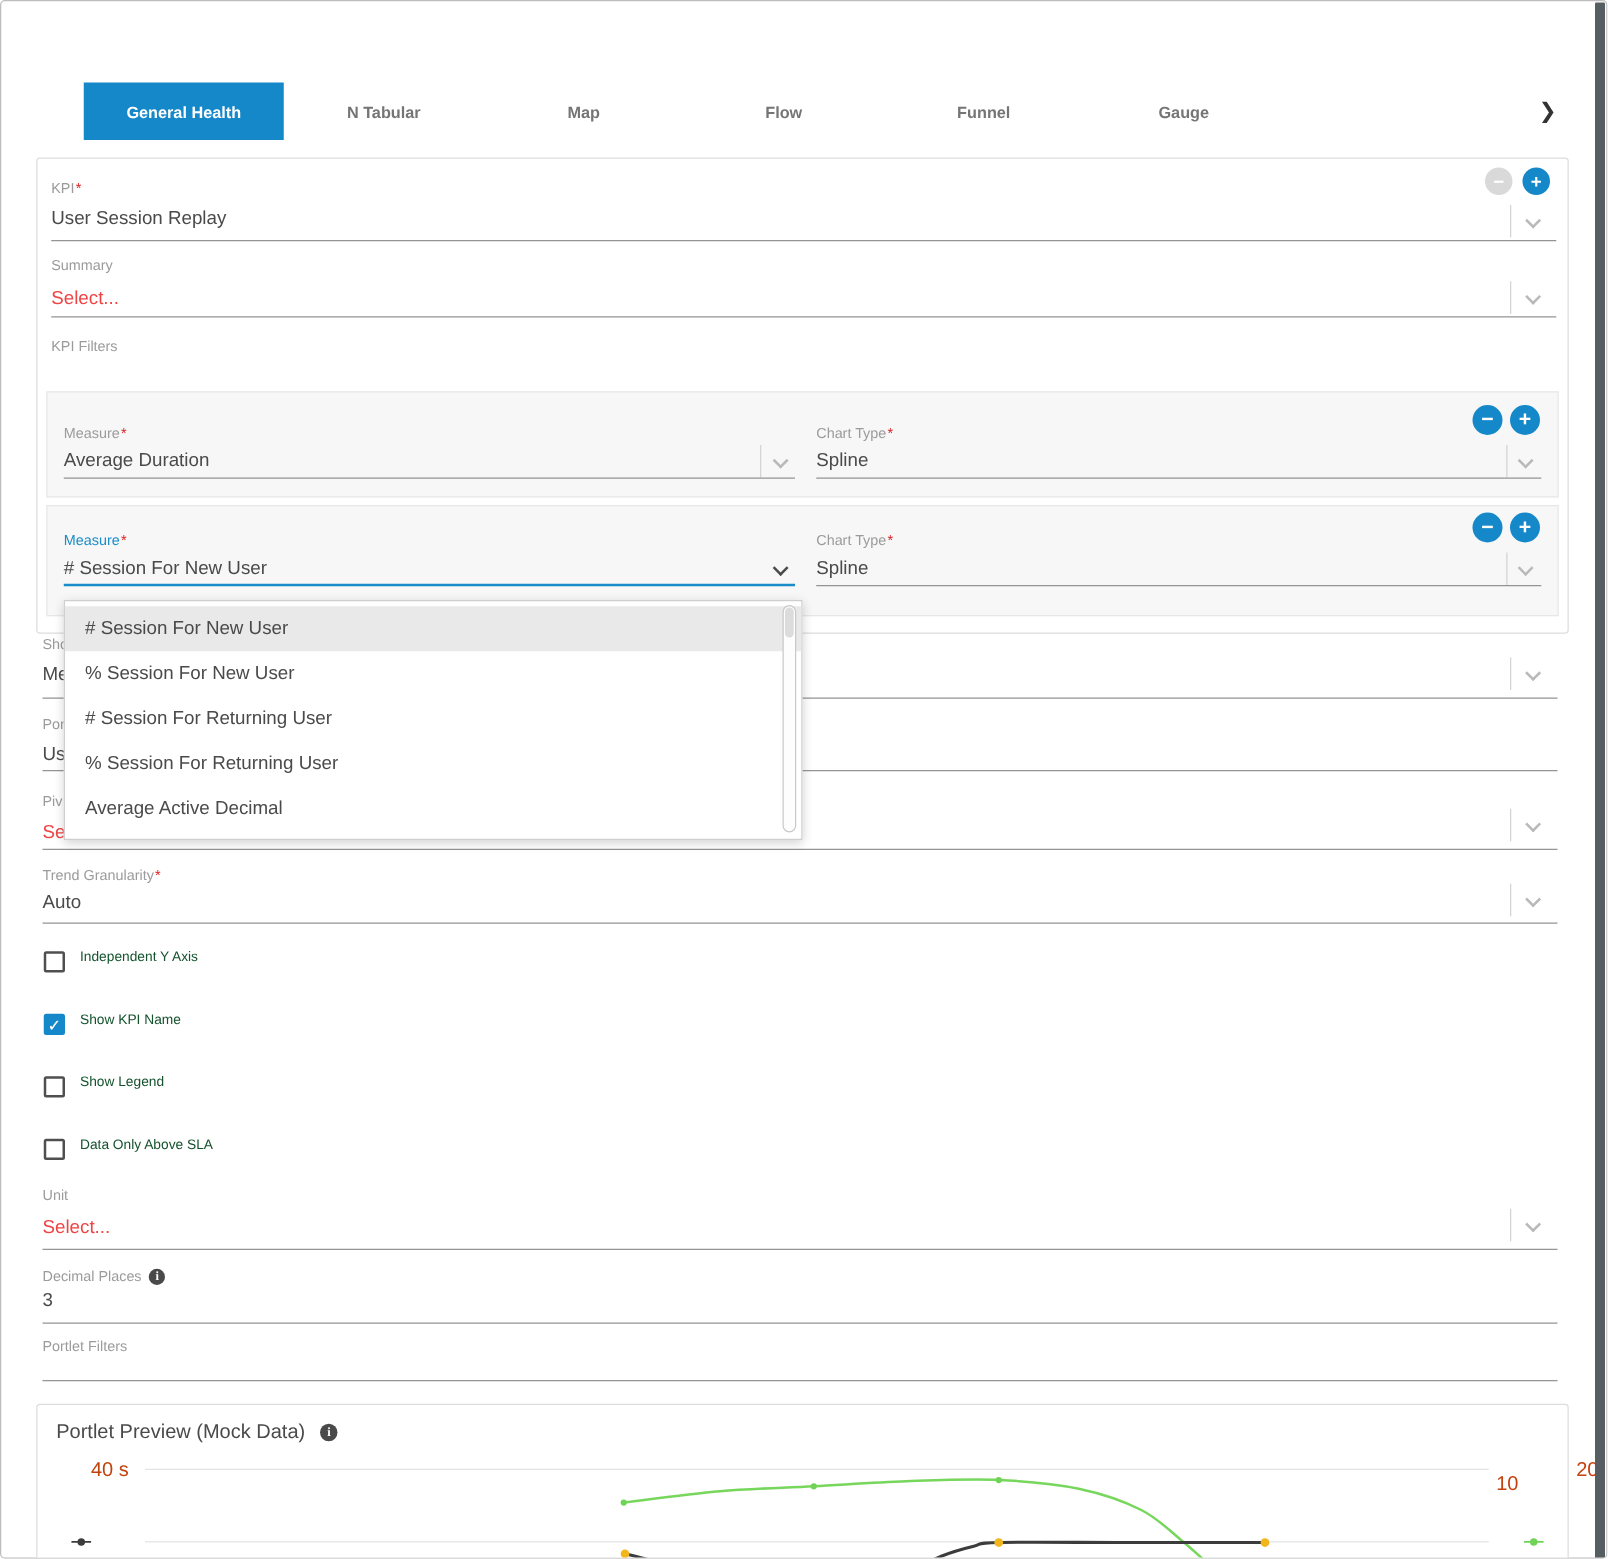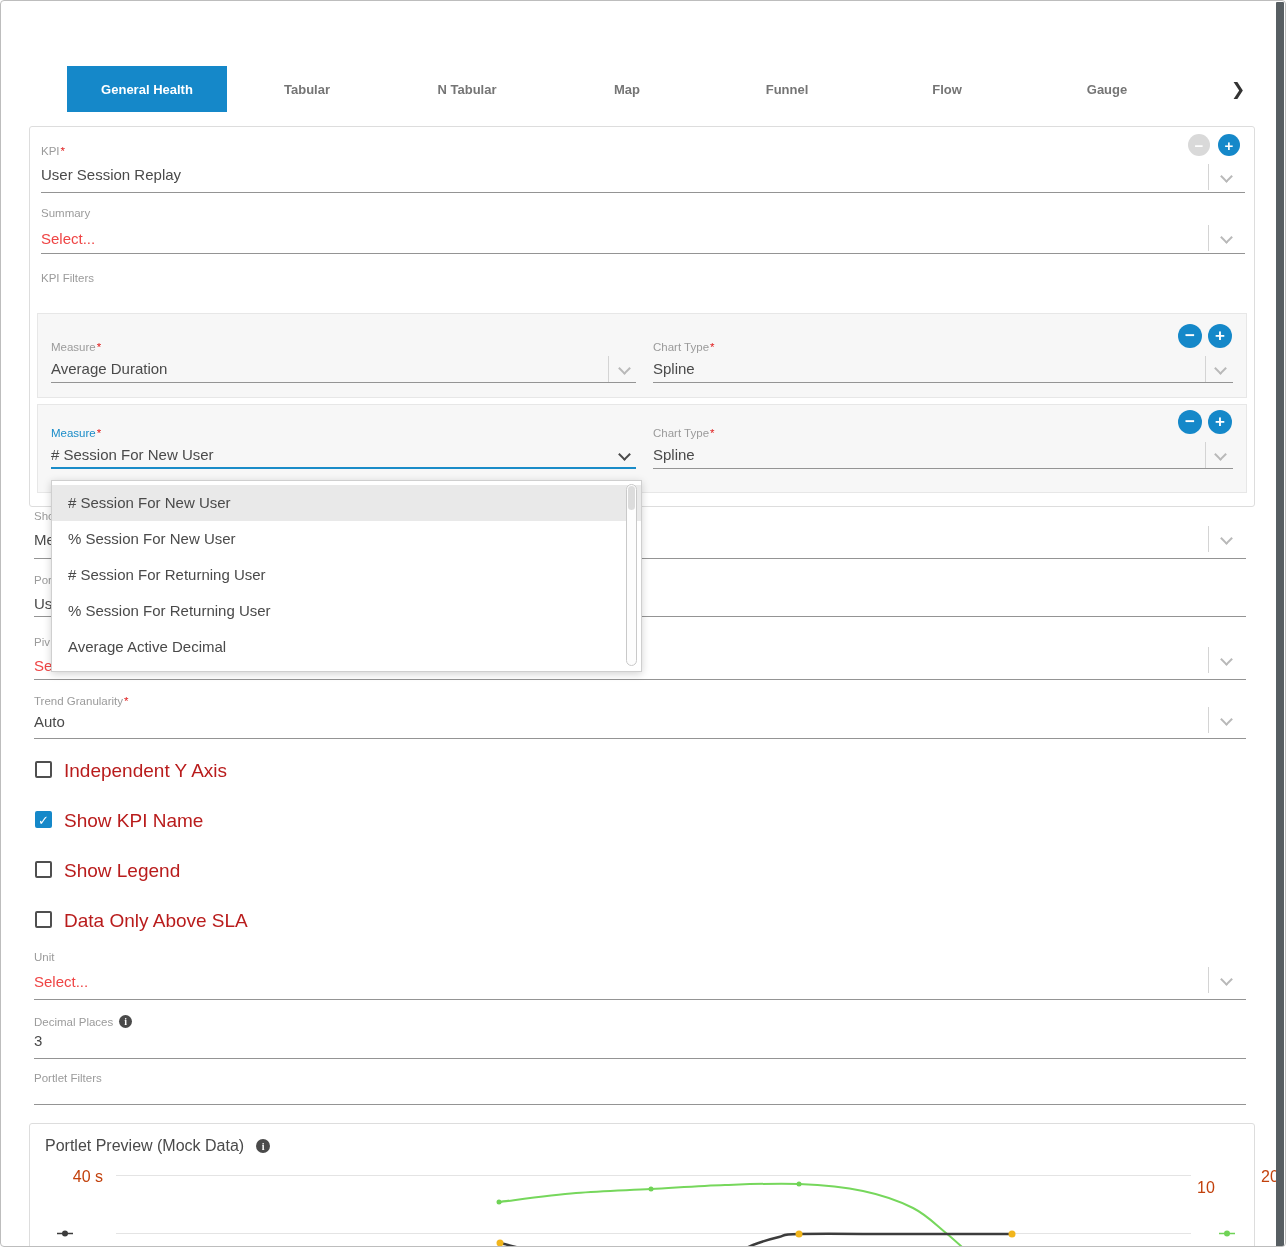--- a/index.html
+++ b/index.html
@@ -36,42 +36,41 @@
   .dd   { position:absolute; left:50px; top:479px; width:591px; height:192px; background:#fff;
           border:1px solid #cfcfcf; box-shadow:0 2px 8px rgba(0,0,0,.18); z-index:5; padding-top:4px; }
   .opt  { height:36px; line-height:36px; padding-left:16px; font-size:15px; color:#4a4a4a; cursor:pointer; }
   .opt.hl { background:#e9e9e9; }
   .dd-sb { position:absolute; right:4px; top:3px; width:11px; height:182px; background:#fdfdfd;
            border:1px solid #c9c9c9; border-radius:6px; }
   .dd-sb-thumb { position:absolute; left:1px; top:1px; width:7px; height:24px; background:#dcdcdc; border-radius:5px; }
   .cb   { width:17px; height:17px; border:2px solid #4f4f4f; border-radius:2px; background:#fff;
           cursor:pointer; text-align:center; }
   .cb.checked { background:#1588c9; border-color:#1588c9; color:#fff; font-size:13px; line-height:15px; }
-  .cblabel { font-size:19px; color:#b91c1c; cursor:default; }
+  .cblabel { font-size:11px; color:#14532d; cursor:default; }
   .info { display:inline-flex; width:14px; height:14px; border-radius:50%; background:#4a4a4a; color:#fff;
           font-size:10px; font-weight:bold; align-items:center; justify-content:center;
           font-family:"Liberation Serif",serif; }
   .gridline { position:absolute; left:115px; width:1075px; height:1px; background:#e4e4e4; }
   .axis-lbl { position:absolute; font-size:16px; color:#c2410c; }
   .scrollbar { position:absolute; right:1px; top:1px; width:8px; height:1245px; background:#575e62; border-radius:1px; }
   svg.chart { position:absolute; left:0; top:0; pointer-events:none; z-index:1; }
 </style>
 </head>
 <body>
 
 <div id="root">
 
 
   <div class="tabbar">
     <div class="tab active">General Health</div>
-    <div class="tab">Tabular</div>
     <div class="tab">N Tabular</div>
     <div class="tab">Map</div>
+    <div class="tab">Flow</div>
     <div class="tab">Funnel</div>
-    <div class="tab">Flow</div>
     <div class="tab">Gauge</div>
   </div>
   <div class="tab-more">❯</div>
 
   <div class="panel" style="left:28px; top:125px; width:1226px; height:381px;"></div>
 
   <div class="abs" style="left:40px; top:140px;">
     <span class="lbl">KPI</span><span class="req">*</span>
   </div>
   <div class="abs cbtn c22 grayb" style="left:1187px; top:133px;">

